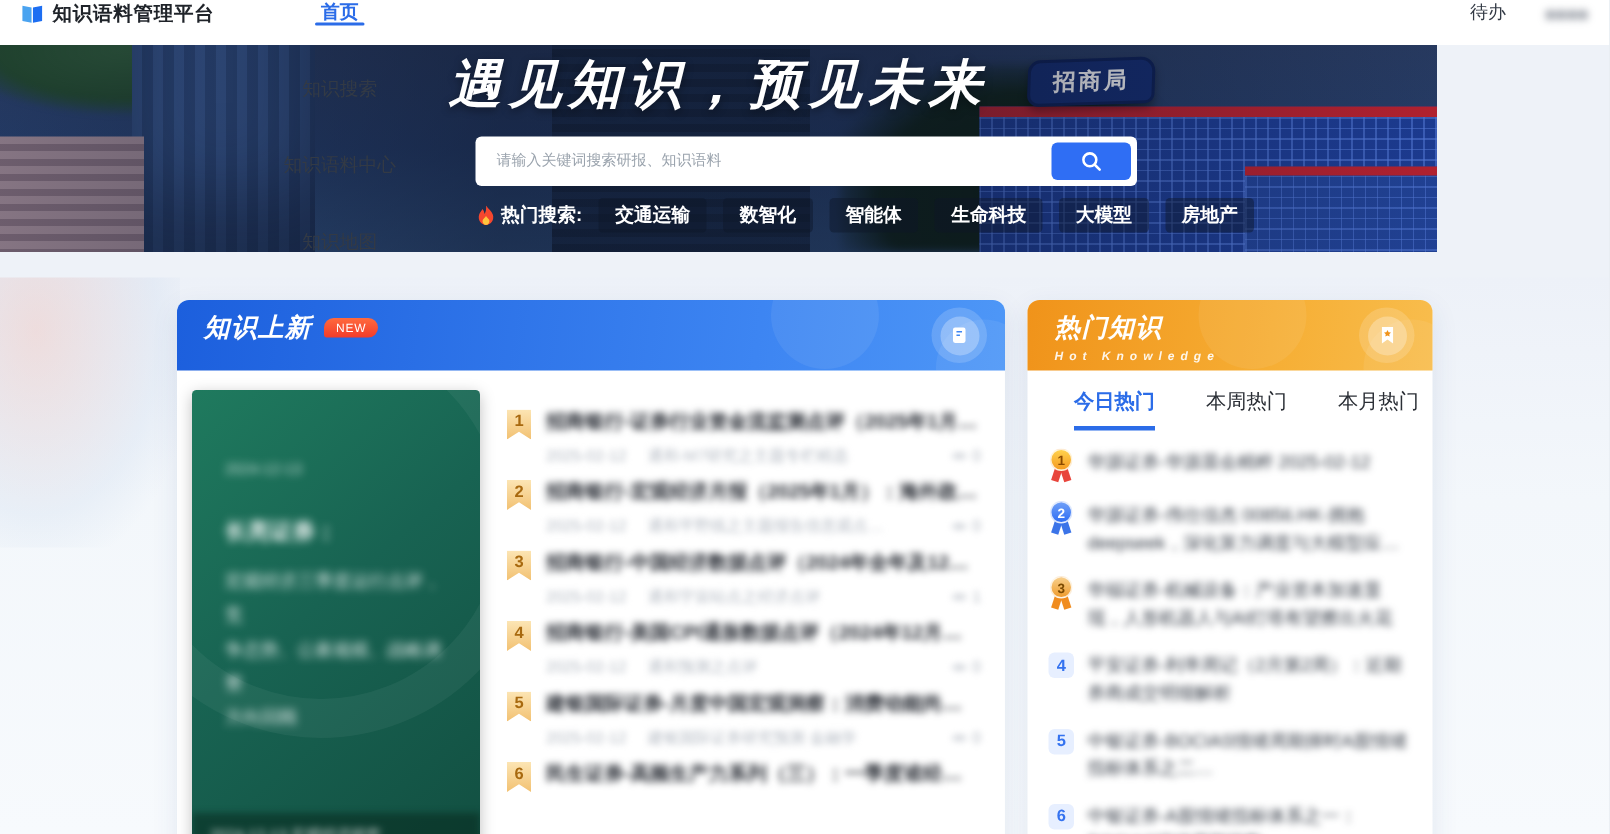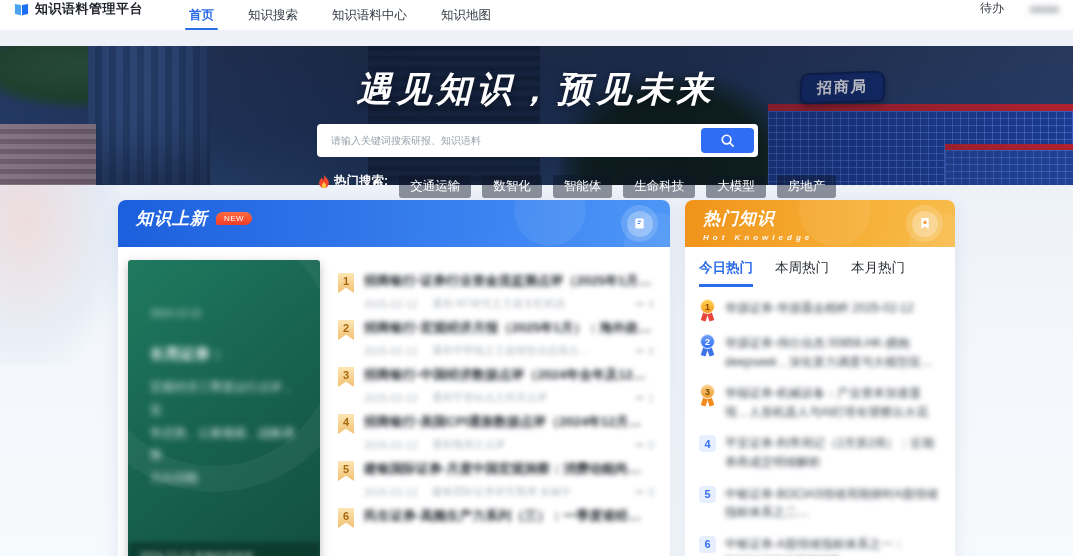--- a/index.html
+++ b/index.html
@@ -5,30 +5,30 @@
   * { margin:0; padding:0; box-sizing:border-box; }
   body { font-family:"Liberation Sans","DejaVu Sans",sans-serif; background:#dfe5ec; }
   .page { position:relative; width:1073px; height:556px; overflow:hidden; background:#eef2f8; }
 
   
   .topbar { position:absolute; top:0; left:0; width:100%; height:30px; background:#ffffff;
             display:flex; align-items:flex-start; padding:0 14px; z-index:30; }
   .logo { display:flex; align-items:center; gap:6px; }
   .logo-icon { width:15px; height:15px; }
   .logo-title { font-size:13px; font-weight:bold; color:#1f2329; letter-spacing:.5px; }
-  .nav { display:flex; align-items:center; gap:34px; margin-left:46px; height:100%; }
+  .nav { display:flex; align-items:center; gap:34px; margin-left:46px; height:100%;flex-direction:column; }
   .nav-item { font-size:12.5px; color:#333a45; cursor:pointer; height:100%; display:flex; align-items:center; position:relative; }
   .nav-item.active { color:#2b6ce8; font-weight:bold; }
   .nav-item.active::after { content:''; position:absolute; left:-4px; right:-4px; bottom:0; height:2px; background:#2b6ce8; border-radius:2px; }
   .topbar-right { margin-left:auto; display:flex; align-items:center; gap:26px; }
   .todo-link { font-size:12px; color:#333a45; cursor:pointer; }
   .user-chip { font-size:12px; color:#5a6270; filter:blur(3px); cursor:pointer; }
 
   
-  .banner { position:absolute; top:46px; left:0; width:1073px; height:155px; overflow:hidden;
+  .banner { position:absolute; top:13px; left:0; width:958px; height:155px; overflow:hidden;
             background:linear-gradient(180deg,#2b3d63 0%,#27406e 55%,#31517f 100%); }
   .hill { position:absolute; left:-30px; top:-22px; width:230px; height:85px; border-radius:50%;
           background:radial-gradient(ellipse at center,#2f5a3b 0%,#23492f 55%,rgba(35,73,47,0) 75%); filter:blur(2px); }
   .tower-glass { position:absolute; left:88px; top:0; width:122px; height:155px;
           background:repeating-linear-gradient(90deg,#3a5a92 0 7px,#2e4a7c 7px 14px); box-shadow:inset 0 -40px 50px rgba(10,20,40,.45); }
   .tower-pink { position:absolute; left:0; top:78px; width:96px; height:77px;
           background:repeating-linear-gradient(180deg,#9b8693 0 5px,#7e6a79 5px 10px); }
   .tower-dark { position:absolute; left:368px; top:0; width:172px; height:155px;
           background:repeating-linear-gradient(180deg,#17263f 0 5px,#1d3050 5px 10px); opacity:.9; }
   .trees { position:absolute; left:560px; top:30px; width:230px; height:125px;
@@ -50,22 +50,22 @@
           font-size:35px; font-weight:900; font-style:italic; letter-spacing:5px;
           text-shadow:0 2px 6px rgba(0,0,0,.4); z-index:5; }
   .search-wrap { position:absolute; top:78px; left:317px; width:441px; height:33px; z-index:6; }
   .search-input { width:100%; height:100%; border:none; outline:none; border-radius:4px; background:#ffffff;
           padding:0 64px 0 14px; font-size:10px; color:#333; font-family:inherit; }
   .search-input::placeholder { color:#9aa3ad; }
   .search-btn { position:absolute; top:4px; right:4px; width:53px; height:25px; background:#2f6ef4; border:none;
           border-radius:4px; display:flex; align-items:center; justify-content:center; cursor:pointer; }
   .hot-row { position:absolute; top:119px; left:318px; display:flex; align-items:center; gap:11px; z-index:6; }
   .hot-label { display:flex; align-items:center; gap:4px; color:#fff; font-size:12.5px; font-weight:bold; }
-  .hot-tag { background:rgba(13,22,40,.45); color:#fff; font-size:12.5px; font-weight:normal;
-          padding:3px 11px; border-radius:3px; cursor:pointer; white-space:nowrap;margin-top:10px; }
+  .hot-tag { background:rgba(13,22,40,.45); color:#fff; font-size:12.5px; font-weight:bold;
+          padding:3px 11px; border-radius:3px; cursor:pointer; white-space:nowrap; }
 
   
   .main-bg { position:absolute; top:185px; left:0; width:100%; height:371px;
           background:linear-gradient(180deg,#edf1f8 0%,#f3f7fb 40%,#f7fafd 100%); }
   .main-bg::before { content:''; position:absolute; left:0; top:0; width:120px; height:180px;
           background:radial-gradient(ellipse at 20% 20%,rgba(236,180,170,.35),rgba(200,215,235,.25) 60%,transparent 80%); }
 
   .card { position:absolute; background:#ffffff; border-radius:8px; box-shadow:0 6px 18px rgba(40,70,130,.10); }
   .card-hd { position:relative; height:47px; border-radius:8px 8px 0 0; overflow:hidden; padding:7px 0 0 18px; color:#fff; }
   .card-hd .ring1 { position:absolute; right:84px; top:-26px; width:72px; height:72px; border-radius:50%; background:rgba(255,255,255,.07); }
@@ -94,21 +94,21 @@
   .cover-date { font-size:10px; margin-bottom:26px; color:rgba(255,255,255,.75); }
   .cover-title { font-size:15px; font-weight:bold; margin-bottom:12px; }
   .cover-line { font-size:12px; line-height:1.9; color:rgba(255,255,255,.85); }
   .cover-footer { position:absolute; left:0; bottom:0; width:100%; background:rgba(8,40,30,.55); padding:8px 12px;
           font-size:10px; color:rgba(255,255,255,.8); filter:blur(2.5px); }
 
   .new-right { flex:1; padding-left:18px; min-width:0; }
   .tabs { display:flex; gap:26px; padding-top:4px; }
   .tab { font-size:13.5px; color:#2b2f36; cursor:pointer; padding-bottom:7px; font-weight:500; }
   .tab.active { color:#2b6ce8; font-weight:bold; border-bottom:3px solid #2b6ce8; }
-  .hot-card .tabs { gap:22px; padding:12px 0 0 14px; }
+  .hot-card .tabs { gap:34px; padding:12px 0 0 14px;margin-left:17px; }
 
   .new-list { margin-top:12px; }
   .new-item { margin-bottom:8px; }
   .new-item-top { display:flex; align-items:flex-start; gap:10px; }
   .badge-bm { flex:none; width:16px; height:20px; margin-top:1px;
           background:linear-gradient(180deg,#fce5b4,#f2c172); color:#a8690f; font-size:11px; font-weight:bold;
           display:flex; justify-content:center; padding-top:2px;
           clip-path:polygon(0 0,100% 0,100% 100%,50% 74%,0 100%); }
   .new-item-title { font-size:13px; color:#2a2e36; font-weight:600; white-space:nowrap; overflow:hidden;
           text-overflow:ellipsis; filter:blur(2.6px); cursor:pointer; flex:1; min-width:0; }

